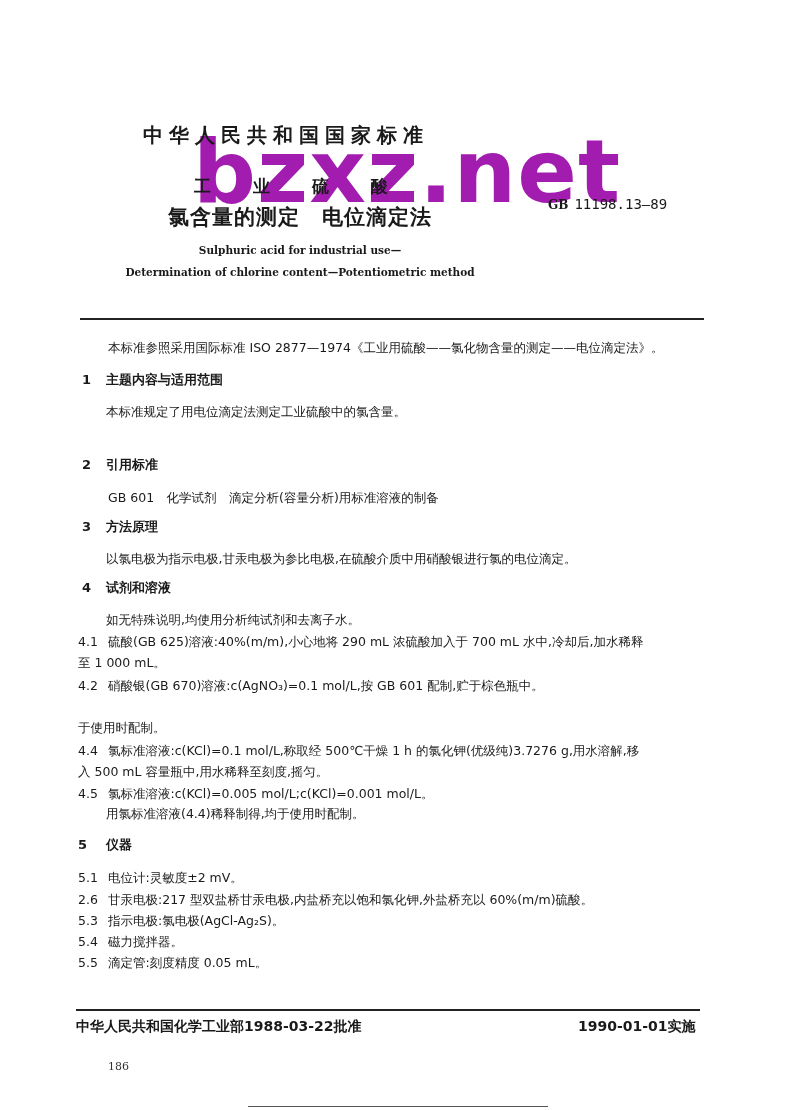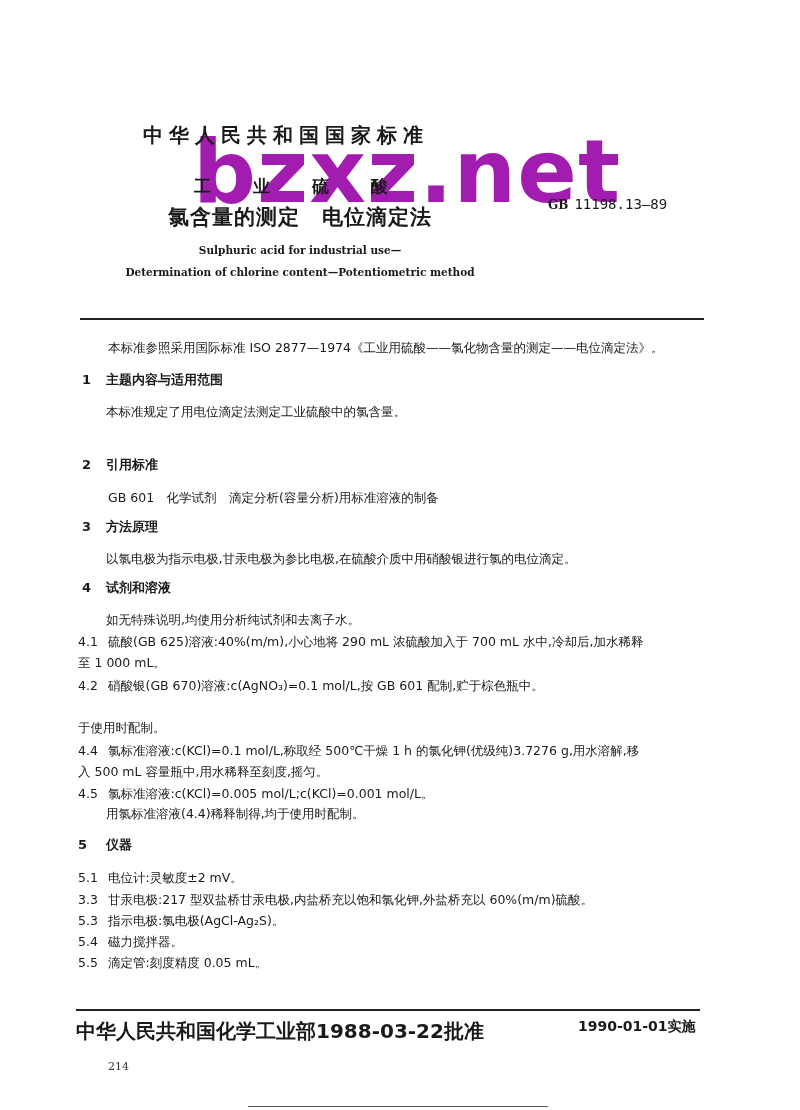--- a/index.html
+++ b/index.html
@@ -20,21 +20,21 @@
   .std-code .gb { font-family: "DejaVu Serif", serif; font-weight: bold; font-size: 12px; margin-right: 6px; }
   .en1 { left: 0; width: 600px; top: 244px; text-align: center; font-weight: bold; font-size: 10.5px; }
   .en2 { left: 0; width: 600px; top: 266px; text-align: center; font-weight: bold; font-size: 10.5px; }
   .rule { position: absolute; height: 2px; background: #222; }
   .rule-top { left: 80px; width: 624px; top: 318px; }
   .rule-bottom { left: 76px; width: 624px; top: 1009px; }
   .rule-footer { left: 248px; width: 300px; top: 1106px; height: 1px; background: #555; }
   .txt { position: absolute; font-size: 12.5px; line-height: 16px; white-space: nowrap; font-family: "DejaVu Sans", sans-serif; }
   .h { font-weight: bold; font-size: 13px; }
   .num { display: inline-block; }
-  .footer-left { left: 76px; top: 1018px; font-family: "DejaVu Sans", sans-serif; font-weight: bold; font-size: 20px; }
+  .footer-left { left: 76px; top: 1018px; font-family: "DejaVu Sans", sans-serif; font-weight: bold; font-size: 14px; }
   .footer-right { left: 578px; top: 1018px; font-family: "DejaVu Sans", sans-serif; font-weight: bold; font-size: 14px; }
   .pageno { left: 108px; top: 1060px; font-size: 11px; color: #333; }
 </style>
 </head>
 <body>
 
 <div class="watermark">bzxz.net</div>
 
 <div class="layer">
   <div class="abs nat-title">中华人民共和国国家标准</div>
@@ -91,30 +91,30 @@
   </div>
   <div class="txt" style="left:106px;top:806px;">用氯标准溶液(4.4)稀释制得,均于使用时配制。</div>
 
   <div class="txt h" style="left:78px;top:837px;">
     <span class="num" style="width:28px;">5</span><span>仪器</span>
   </div>
   <div class="txt" style="left:78px;top:870px;">
     <span class="num" style="width:30px;">5.1</span><span>电位计:灵敏度±2 mV。</span>
   </div>
   <div class="txt" style="left:78px;top:892px;">
-    <span class="num" style="width:30px;">3.3</span><span>甘汞电极:217 型双盐桥甘汞电极,内盐桥充以饱和氯化钾,外盐桥充以 60%(m/m)硫酸。</span>
+    <span class="num" style="width:30px;">2.6</span><span>甘汞电极:217 型双盐桥甘汞电极,内盐桥充以饱和氯化钾,外盐桥充以 60%(m/m)硫酸。</span>
   </div>
   <div class="txt" style="left:78px;top:913px;">
     <span class="num" style="width:30px;">5.3</span><span>指示电极:氯电极(AgCl-Ag₂S)。</span>
   </div>
   <div class="txt" style="left:78px;top:934px;">
     <span class="num" style="width:30px;">5.4</span><span>磁力搅拌器。</span>
   </div>
   <div class="txt" style="left:78px;top:955px;">
     <span class="num" style="width:30px;">5.5</span><span>滴定管:刻度精度 0.05 mL。</span>
   </div>
 
   <div class="rule rule-bottom"></div>
   <div class="abs footer-left">中华人民共和国化学工业部1988-03-22批准</div>
   <div class="abs footer-right">1990-01-01实施</div>
-  <div class="abs pageno">214</div>
+  <div class="abs pageno">186</div>
   <div class="rule rule-footer"></div>
 </div>
 
 </body></html>

